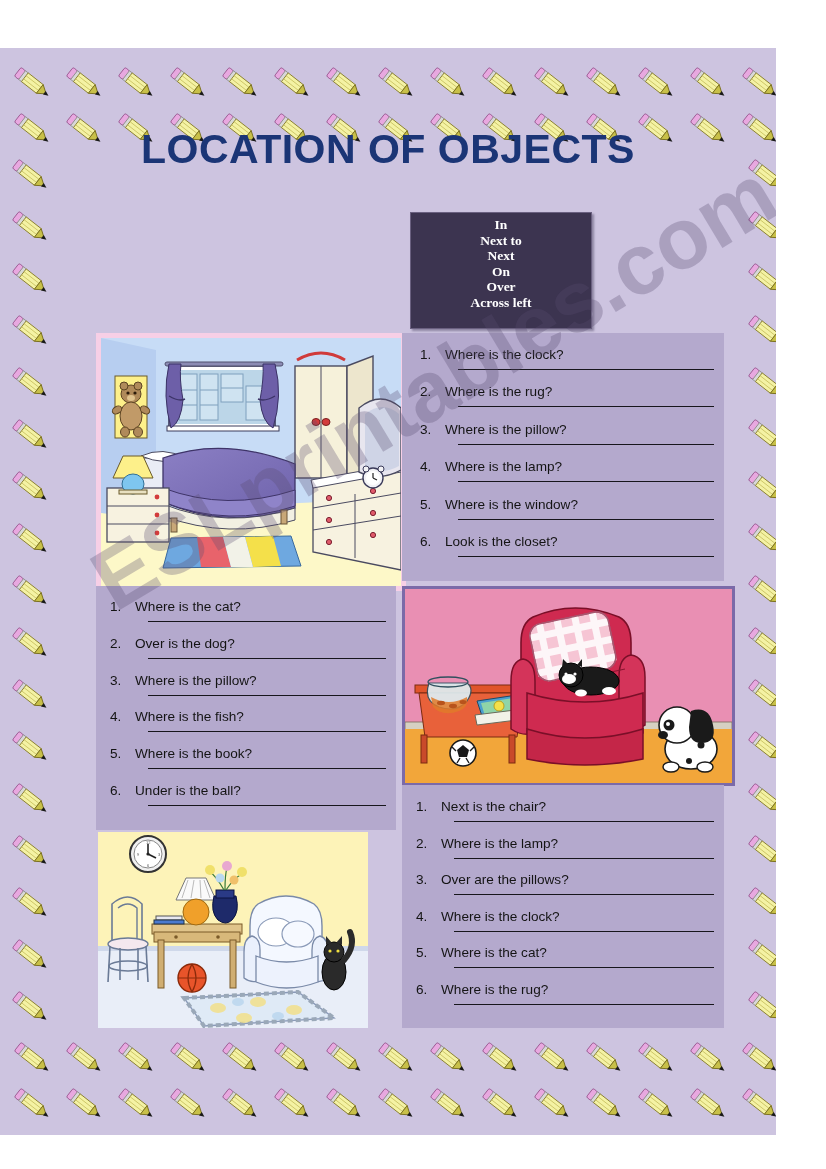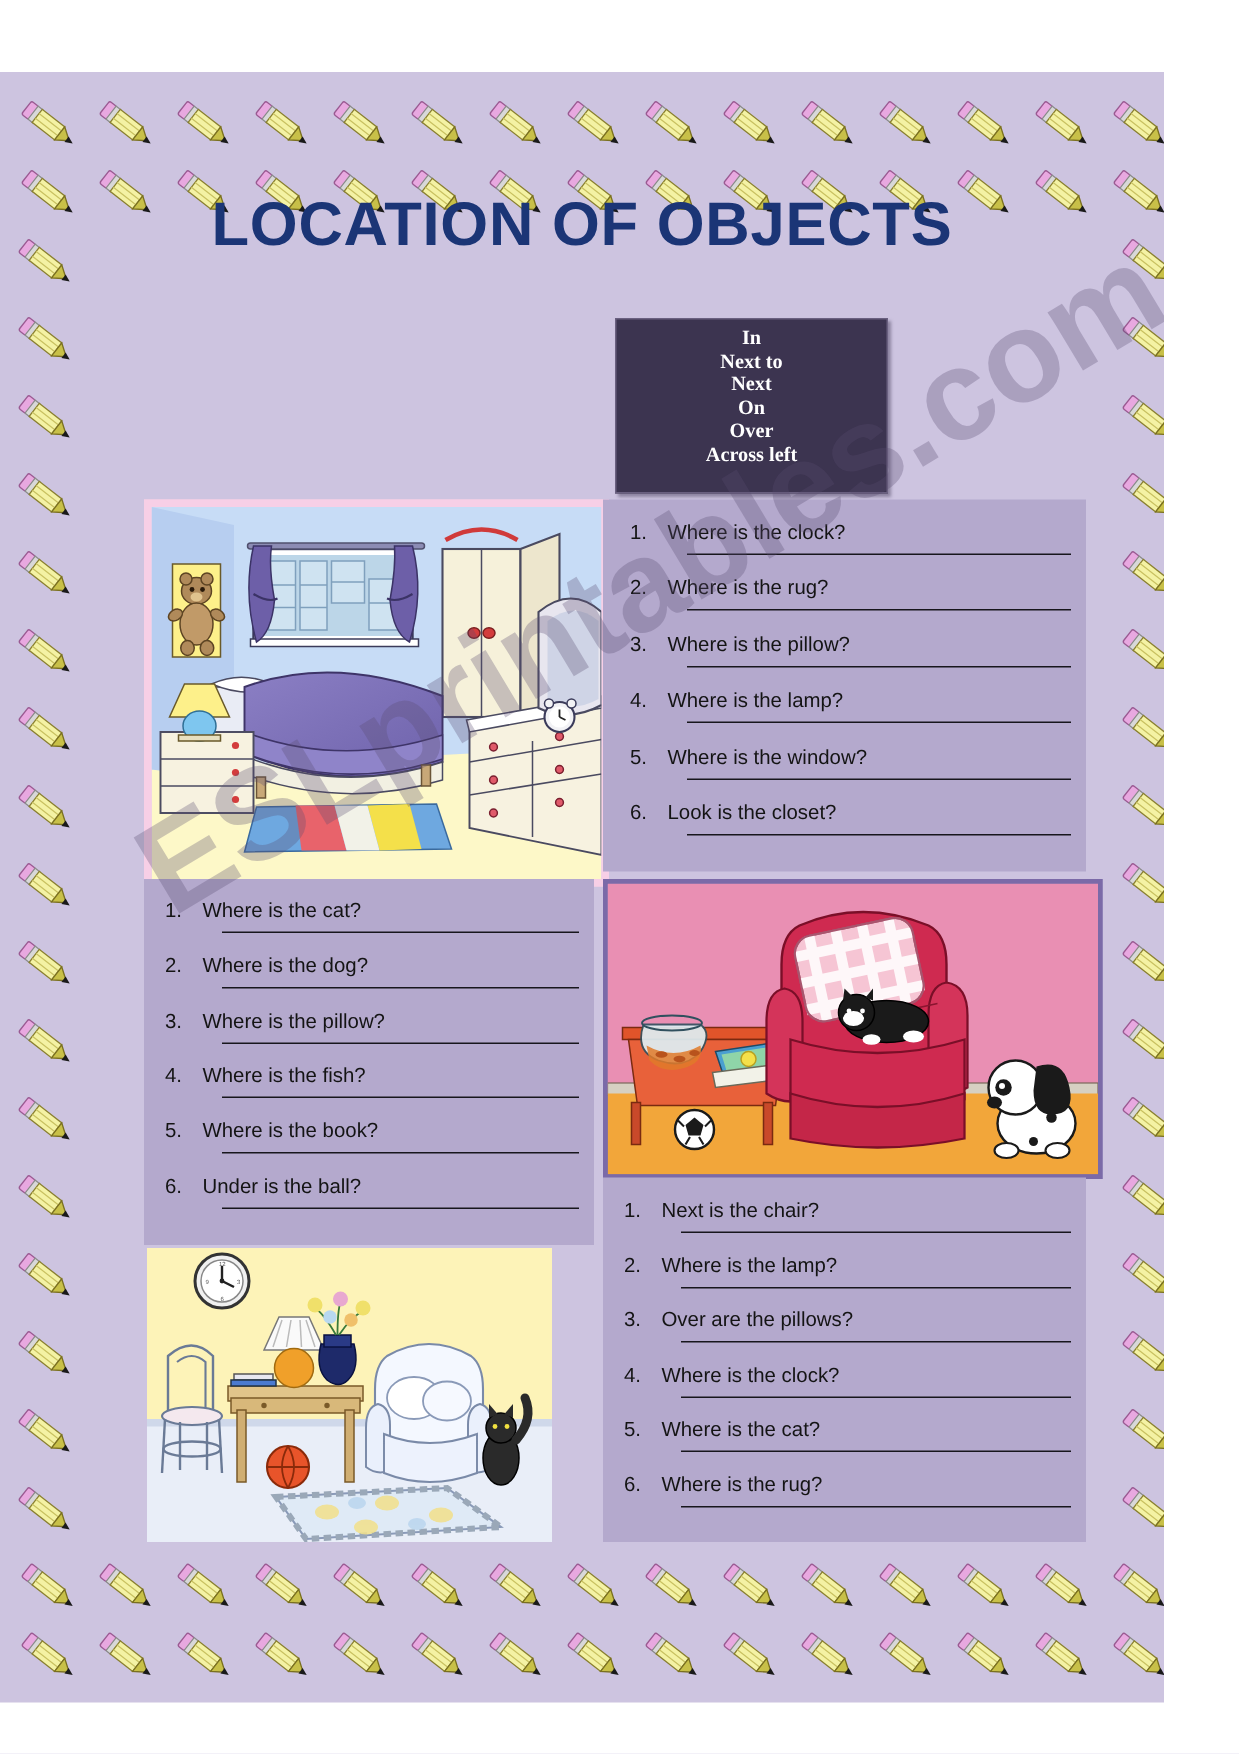--- a/index.html
+++ b/index.html
@@ -1547,21 +1547,21 @@
         <div class="qitem">
           <div class="qrow">
             <span class="qnum">1.</span>
             <span>Where is the cat?</span>
           </div>
           <div class="qline"></div>
         </div>
         <div class="qitem">
           <div class="qrow">
             <span class="qnum">2.</span>
-            <span>Where is the dog?</span>
+            <span>Over is the dog?</span>
           </div>
           <div class="qline"></div>
         </div>
         <div class="qitem">
           <div class="qrow">
             <span class="qnum">3.</span>
             <span>Where is the pillow?</span>
           </div>
           <div class="qline"></div>
         </div>

